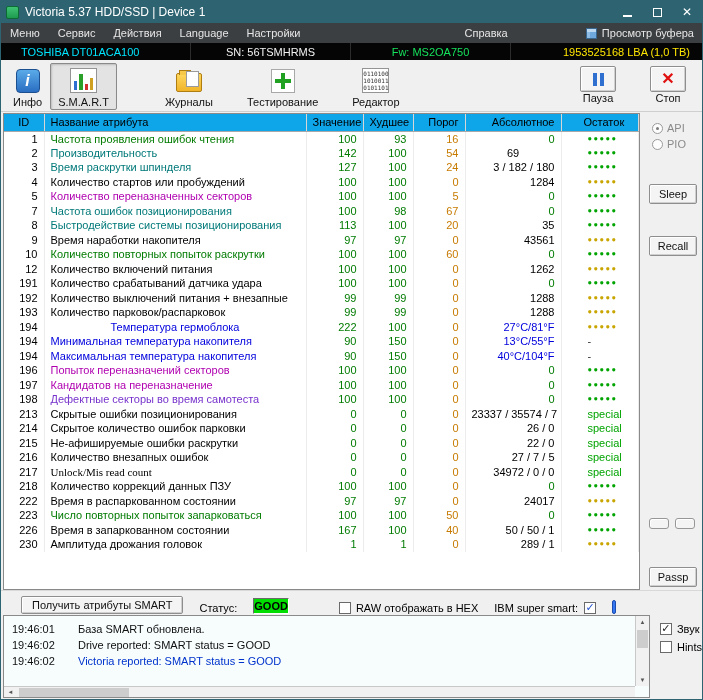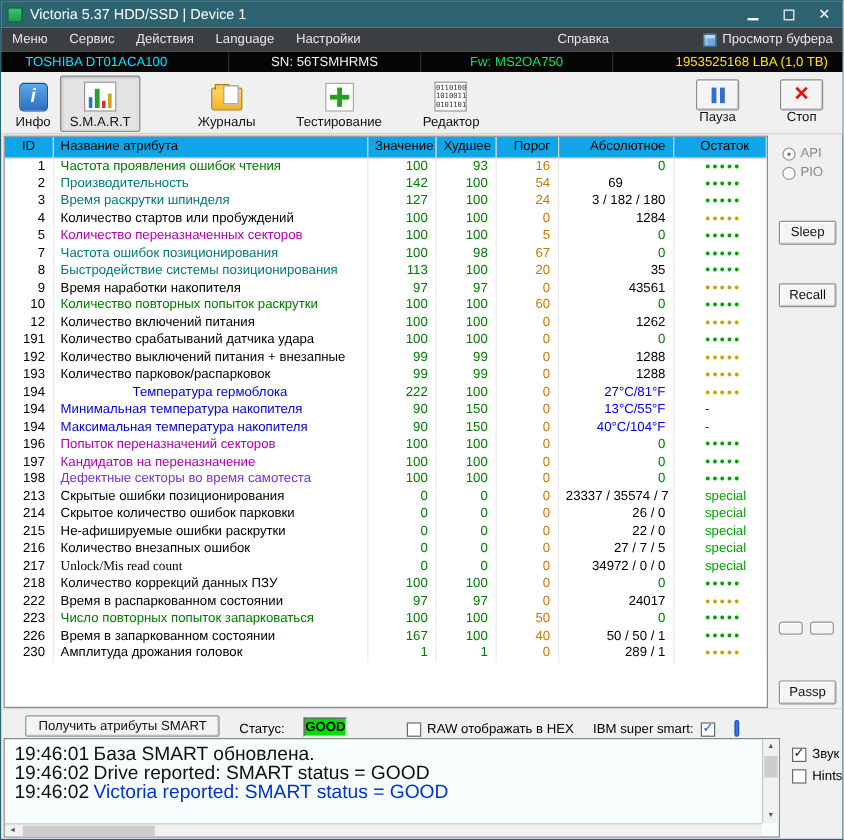--- a/index.html
+++ b/index.html
@@ -89,21 +89,21 @@
   .cb-mark { color:#222; font-size:11px; line-height:1; margin-top:-1px; }
   .cb.blue-check .cb-mark { color:#2050cc; }
   .raw-group { display:flex; align-items:center; gap:5px; margin-left:34px; }
   .ibm-group { display:flex; align-items:center; gap:6px; margin-left:auto; }
   .blue-chip { width:14px; height:14px; background:#3477f0; border:1px solid #1c4cae; border-radius:3px; margin-right:66px; }
 
   
   .log-row { flex:0 0 85px; display:flex; min-height:0; }
   .log-area { width:648px; margin:1px 0 1px 2px; border:1px solid #8a8a8a; background:#f7fdfd; position:relative; overflow:hidden; }
   .log-entries { padding:5px 8px 0 8px; }
-  .log-entry { display:flex; line-height:16px; font-size:16px; color:#101010; white-space:nowrap; }
+  .log-entry { display:flex; line-height:16px; font-size:11px; color:#101010; white-space:nowrap; }
   .log-time { flex:0 0 66px; }
   .log-blue .log-text { color:#0033cc; }
   .vscroll { position:absolute; top:0; right:0; bottom:11px; width:14px; background:#f1f1f1; border-left:1px solid #c8c8c8; }
   .hscroll { position:absolute; left:0; right:14px; bottom:0; height:11px; background:#f1f1f1; border-top:1px solid #c8c8c8; display:flex; align-items:center; }
   .sb-arrow { width:13px; height:12px; font-size:6px; color:#555; display:flex; align-items:center; justify-content:center; }
   .v-thumb { position:absolute; top:14px; left:1px; right:1px; height:18px; background:#cdcdcd; }
   .h-thumb { width:110px; height:9px; background:#cdcdcd; margin-left:2px; }
   .vscroll .sb-down { position:absolute; bottom:0; left:0; }
   .log-side { flex:1; padding:9px 0 0 10px; font-size:11px; }
   .ls-row { display:flex; align-items:center; gap:5px; margin-bottom:6px; }

